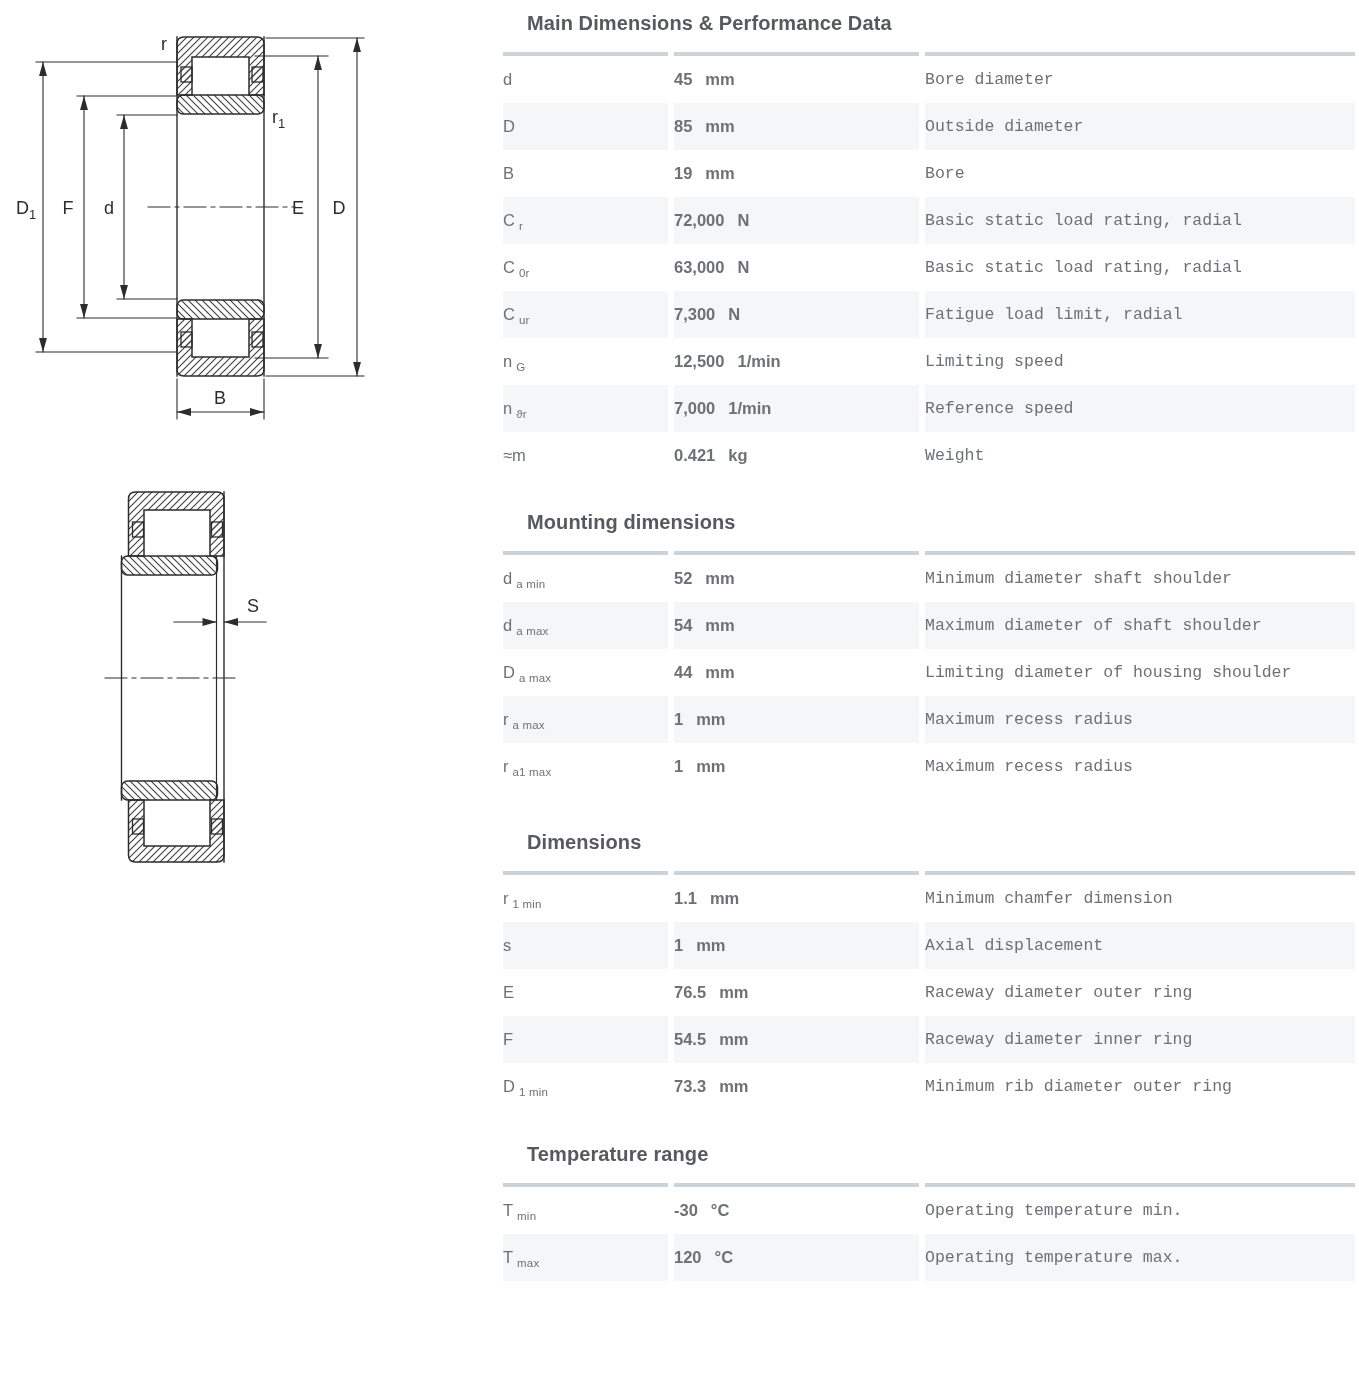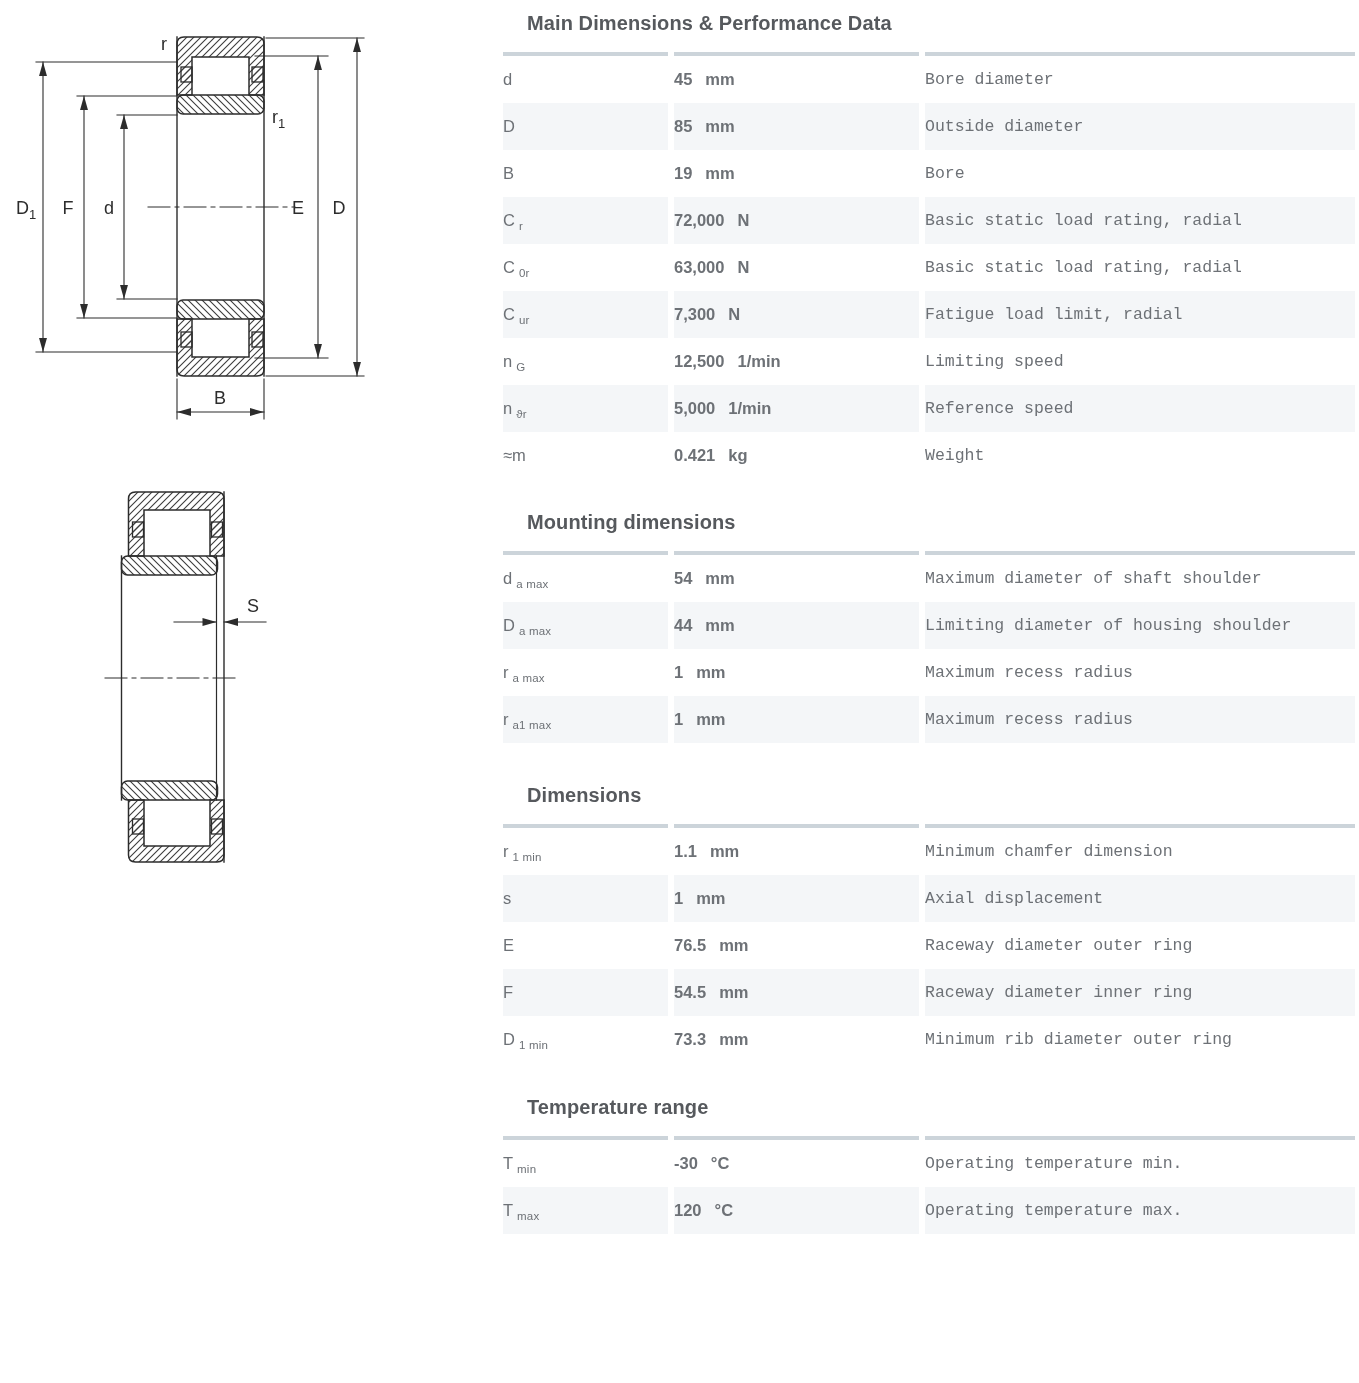--- a/index.html
+++ b/index.html
@@ -199,21 +199,21 @@
           <td class="c-val"><span>7,300</span><span class="unit">N</span></td>
           <td class="c-desc">Fatigue load limit, radial</td>
         </tr>
         <tr>
           <td class="c-sym"><span>n</span><span class="sub">G</span></td>
           <td class="c-val"><span>12,500</span><span class="unit">1/min</span></td>
           <td class="c-desc">Limiting speed</td>
         </tr>
         <tr>
           <td class="c-sym"><span>n</span><span class="sub">ϑr</span></td>
-          <td class="c-val"><span>5,000</span><span class="unit">1/min</span></td>
+          <td class="c-val"><span>7,000</span><span class="unit">1/min</span></td>
           <td class="c-desc">Reference speed</td>
         </tr>
         <tr>
           <td class="c-sym"><span>≈m</span><span class="sub"></span></td>
           <td class="c-val"><span>0.421</span><span class="unit">kg</span></td>
           <td class="c-desc">Weight</td>
         </tr>
       </tbody>
     </table>
   </section>
@@ -221,20 +221,25 @@
   <section class="sec-mounting">
     <h2>Mounting dimensions</h2>
     <table class="spec">
       <colgroup>
           <col class="c1">
           <col class="c2">
           <col class="c3">
         </colgroup>
       <tbody>
         <tr>
+          <td class="c-sym"><span>d</span><span class="sub">a min</span></td>
+          <td class="c-val"><span>52</span><span class="unit">mm</span></td>
+          <td class="c-desc">Minimum diameter shaft shoulder</td>
+        </tr>
+        <tr>
           <td class="c-sym"><span>d</span><span class="sub">a max</span></td>
           <td class="c-val"><span>54</span><span class="unit">mm</span></td>
           <td class="c-desc">Maximum diameter of shaft shoulder</td>
         </tr>
         <tr>
           <td class="c-sym"><span>D</span><span class="sub">a max</span></td>
           <td class="c-val"><span>44</span><span class="unit">mm</span></td>
           <td class="c-desc">Limiting diameter of housing shoulder</td>
         </tr>
         <tr>

